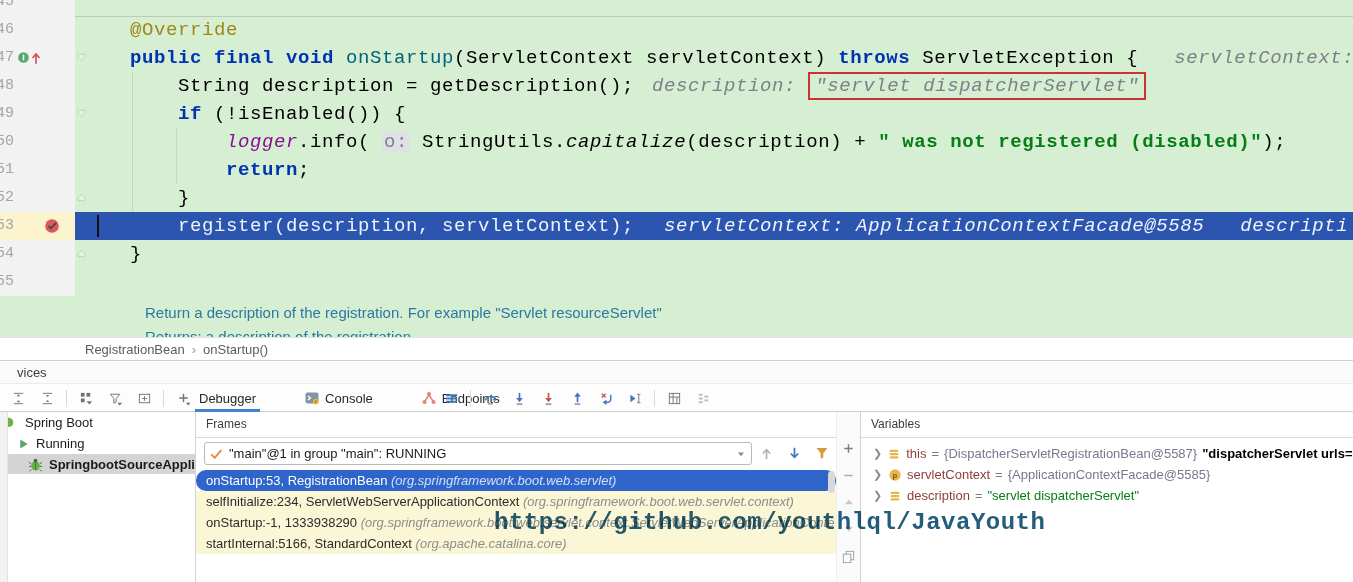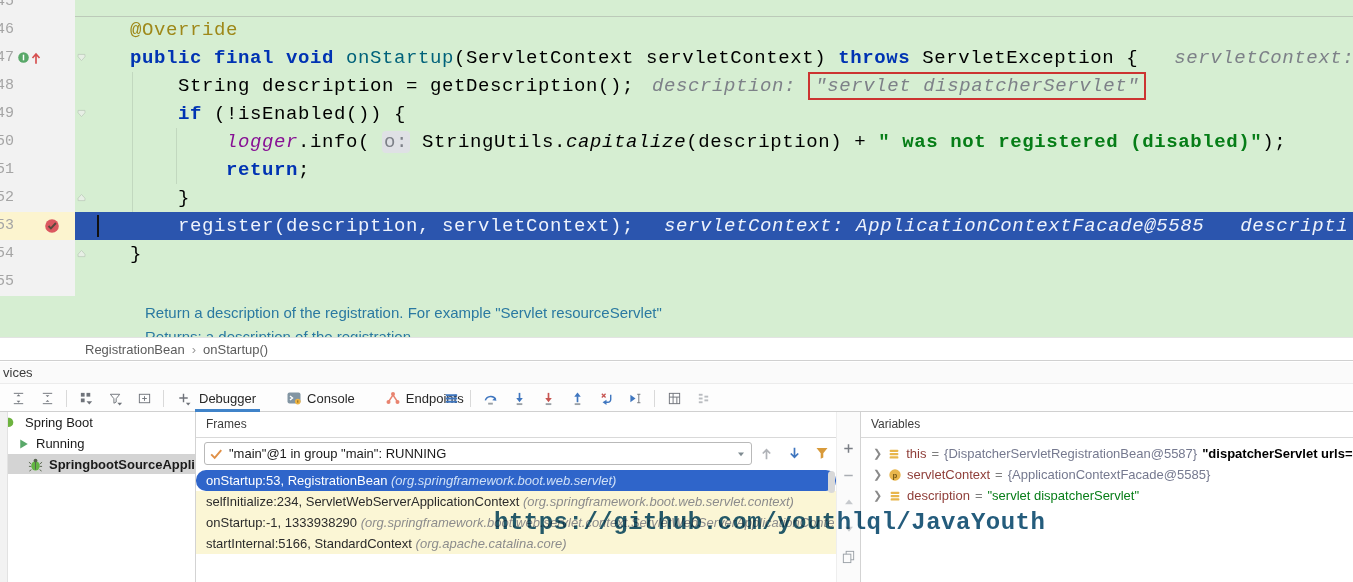--- a/index.html
+++ b/index.html
@@ -33,28 +33,28 @@
   .caret{position:absolute;left:97px;top:3px;width:2px;height:22px;background:#111;}
   .iguide{position:absolute;width:1px;background:rgba(0,0,0,0.09);}
   #doc{position:absolute;left:145px;top:301px;font-size:15px;line-height:24px;color:#2a79a1;}
   
   #crumbs{position:absolute;left:0;top:337px;width:100%;height:24px;background:#fff;
           border-top:1px solid #e3e3e3;border-bottom:1px solid #d0d0d0;box-sizing:border-box;
           font-size:13px;line-height:23px;color:#5c5c5c;padding-left:85px;}
   .crumb-sep{color:#9a9a9a;margin:0 7px;}
   
   #svc-head{position:absolute;left:0;top:362px;width:100%;height:22px;background:#fafafa;
-            border-bottom:1px solid #ececec;box-sizing:border-box;font-size:13px;line-height:21px;color:#3c3c3c;padding-left:3px;}
+            border-bottom:1px solid #ececec;box-sizing:border-box;font-size:13px;line-height:21px;color:#3c3c3c;padding-left:17px;}
   #toolbar{position:absolute;left:0;top:384px;width:100%;height:28px;background:#fdfdfd;
            border-bottom:1px solid #d0d0d0;box-sizing:border-box;}
   #svc-icons{position:absolute;left:8px;top:0;height:28px;display:flex;align-items:center;gap:9px;}
   #dbg-icons{position:absolute;left:441px;top:0;height:28px;display:flex;align-items:center;gap:9px;}
   .ibox{width:20px;height:20px;display:flex;align-items:center;justify-content:center;}
   .vsep{width:1px;height:17px;background:#d9d9d9;}
-  #tabs{position:absolute;left:197px;top:0;height:28px;display:flex;gap:26px;}
+  #tabs{position:absolute;left:197px;top:0;height:28px;display:flex;gap:44px;}
   .tab{position:relative;height:28px;display:flex;align-items:center;gap:5px;font-size:13px;color:#282828;padding:0 2px;}
   .tab.sel::after{content:"";position:absolute;left:-2px;right:-2px;bottom:0;height:3px;background:#4083c9;}
   
   #panels{position:absolute;left:0;top:412px;width:100%;height:170px;background:#fff;}
   #edge{position:absolute;left:0;top:0;width:7px;height:170px;background:#f2f2f2;border-right:1px solid #e2e2e2;}
   #tree{position:absolute;left:8px;top:0;width:188px;height:170px;border-right:1px solid #d3d3d3;box-sizing:border-box;}
   .trow{position:relative;height:21px;display:flex;align-items:center;font-size:13px;color:#1a1a1a;white-space:nowrap;overflow:hidden;}
   .trow.sel{background:#d4d4d4;font-weight:bold;height:20px;}
   .phead{font-size:12px;color:#3c3c3c;padding:5px 0 0 10px;}
   #frames{position:absolute;left:196px;top:0;width:640px;height:170px;}

